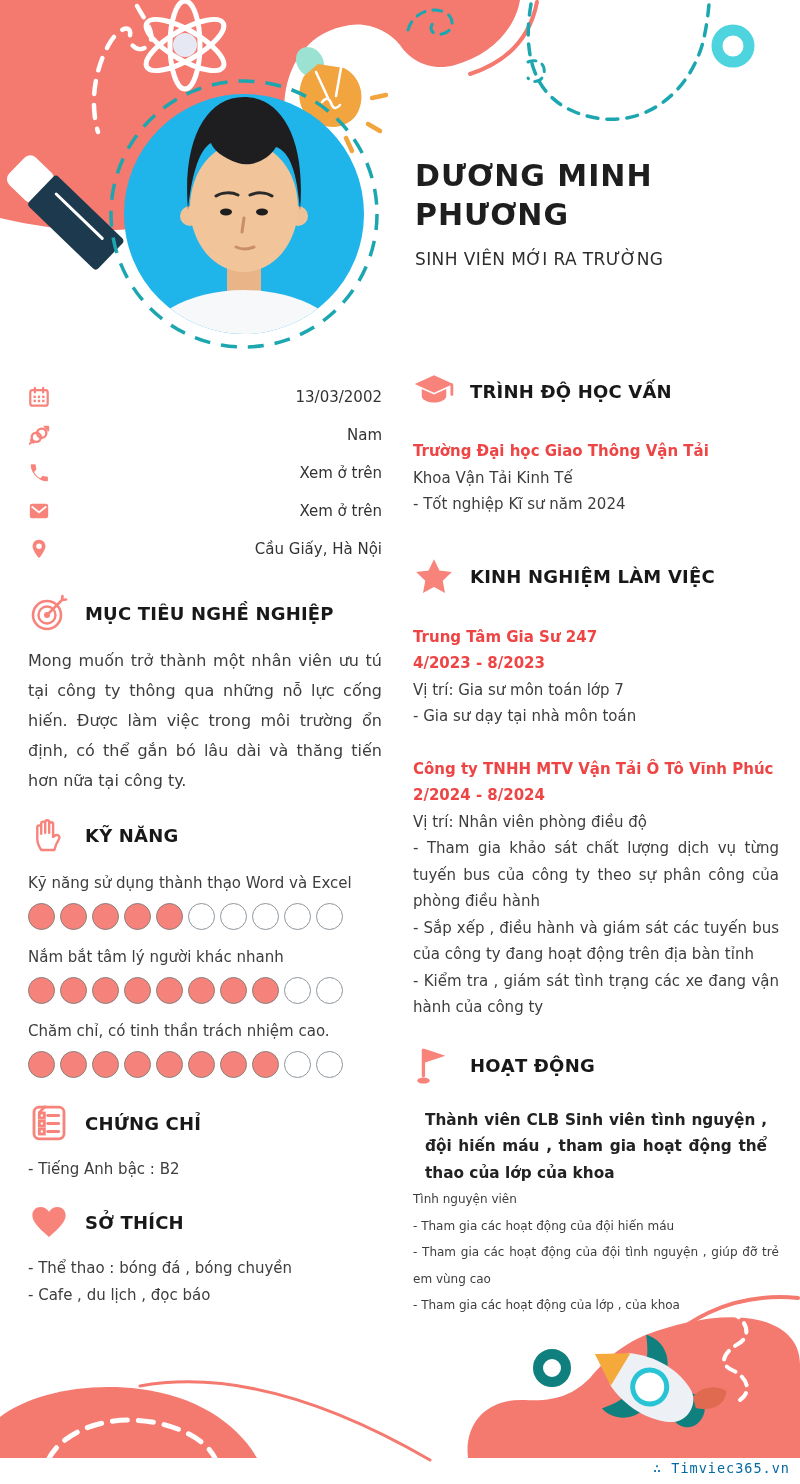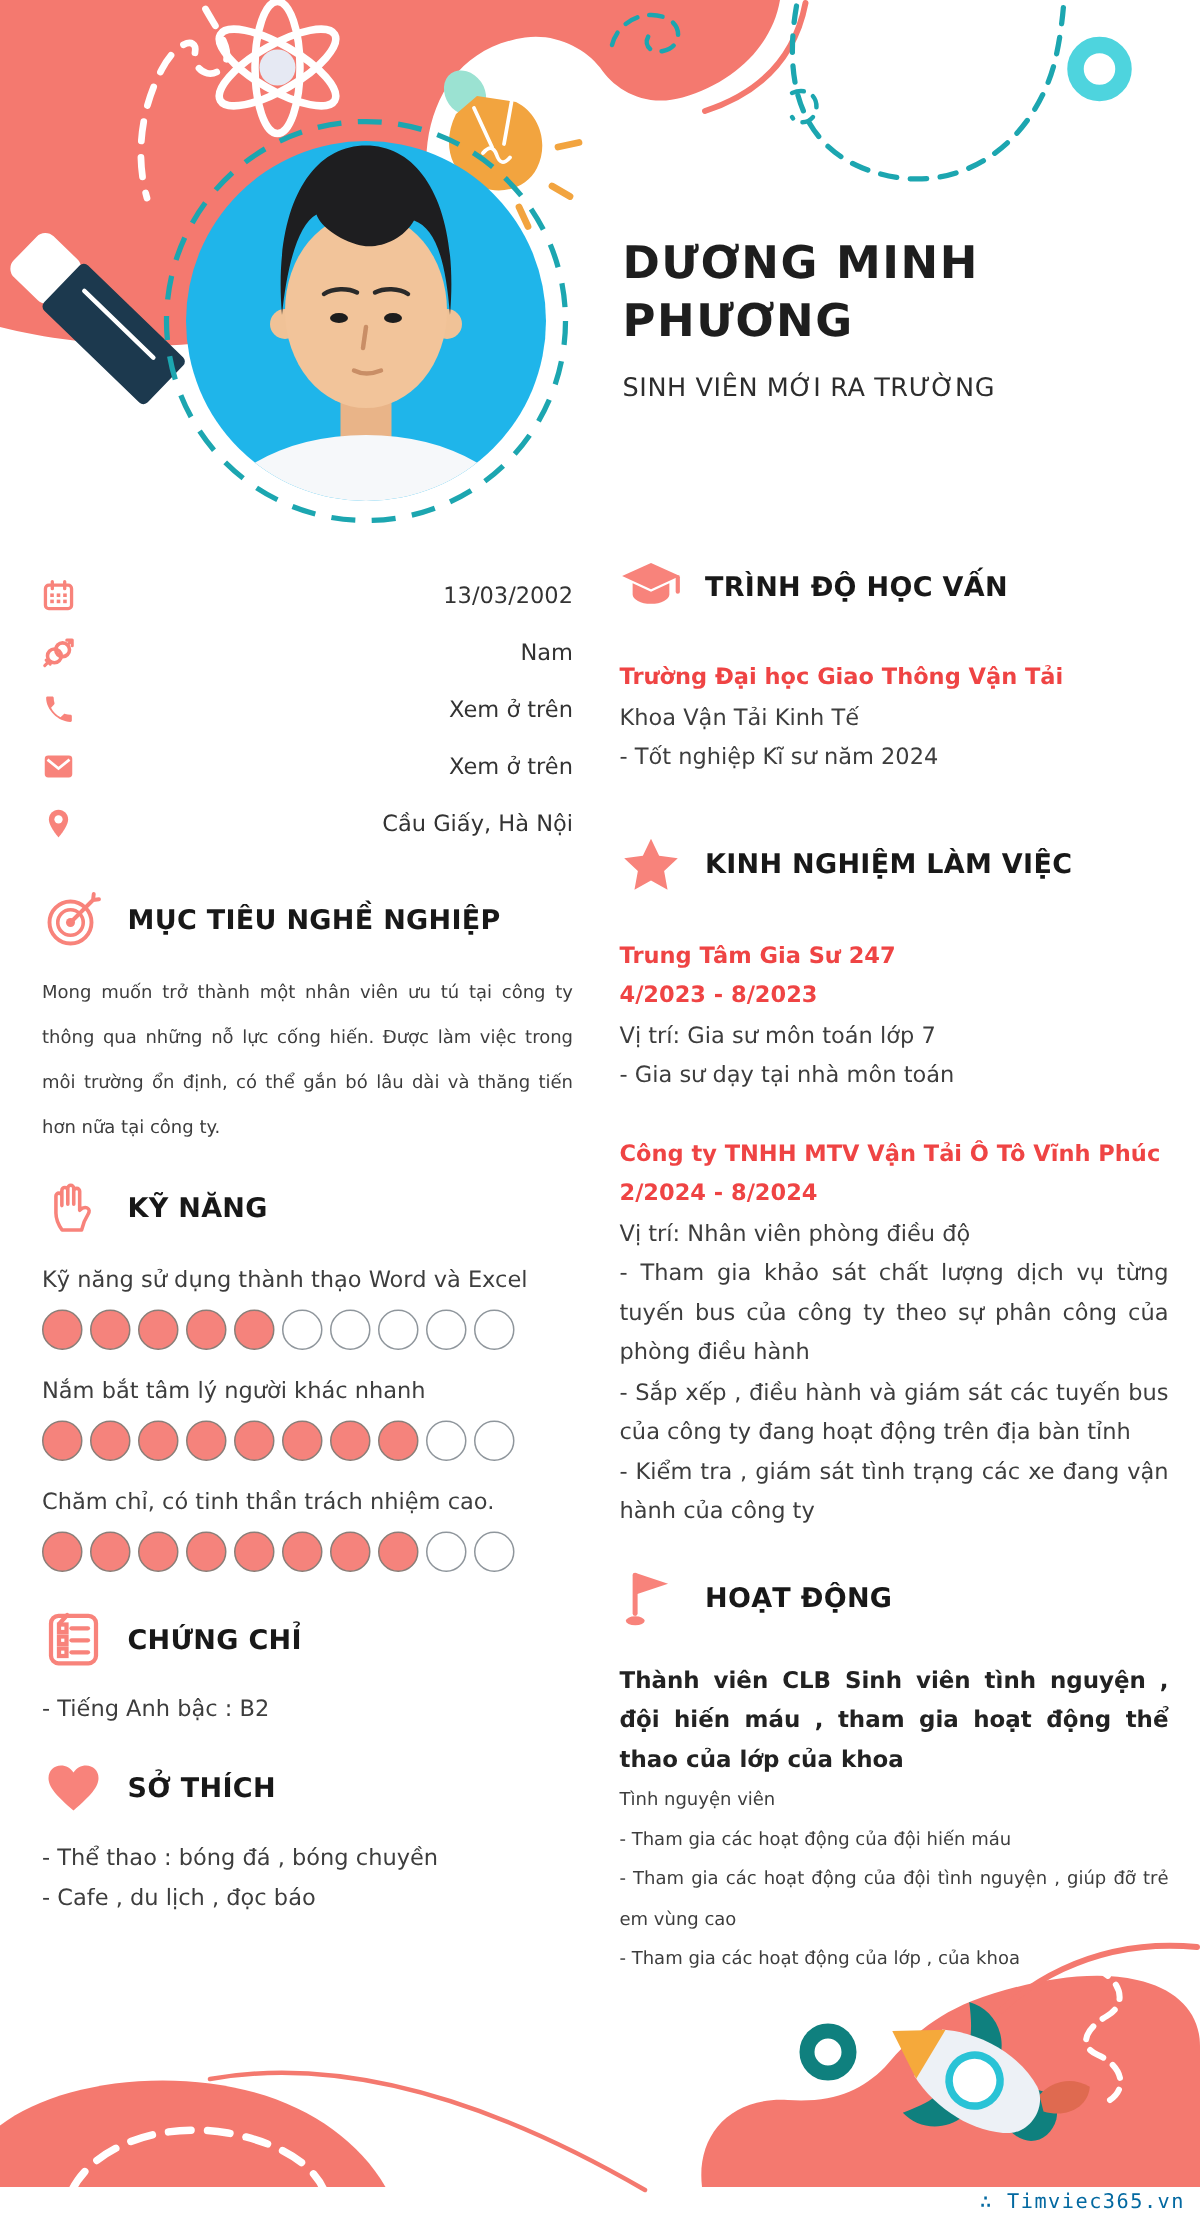--- a/index.html
+++ b/index.html
@@ -19,37 +19,37 @@
 
   .contact-row{display:flex;align-items:center;gap:20px;height:38px;justify-content:space-between;}
   .contact-row .cic{width:22px;height:22px;flex:none;}
   .contact-value{font-size:15px;color:#333;}
 
   .sec-head{display:flex;align-items:center;gap:15px;}
   .sec-head .ic{width:42px;height:42px;flex:none;display:flex;align-items:center;justify-content:center;}
   .sec-head h2{font-size:18px;font-weight:700;color:#181818;margin:0;letter-spacing:.2px;}
   .mt24{margin-top:24px;} .mt18{margin-top:18px;align-items:center;}
 
-  .objective-body{margin:12px 0 18px;font-size:12px;line-height:30px;text-align:justify;color:#3d3d3d;}
+  .objective-body{margin:12px 0 18px;font-size:16px;line-height:30px;text-align:justify;color:#3d3d3d;}
 
   .skill{margin-top:18px;}
   .skill-label{font-size:15px;color:#3d3d3d;margin:0;}
   .dots{display:flex;gap:5px;margin-top:11px;}
   .dot{width:27px;height:27px;border-radius:50%;background:#fff;border:1.5px solid #8f969c;box-sizing:border-box;}
   .dot.filled{background:#F5837C;border-color:#8a7e78;}
 
   .simple-item{font-size:15px;line-height:27px;color:#3d3d3d;margin:0;}
   .items-block{margin-top:12px;}
 
   .r-line{font-size:15px;line-height:26.5px;color:#3d3d3d;margin:0;}
   .bold{font-weight:700;color:#ef4444;}
   .edu-block{margin-top:26px;}
   .job{margin-top:26px;}
   .jlines p{margin:0;font-size:15px;line-height:26.5px;color:#3d3d3d;text-align:justify;}
-  .act-headline{margin:20px 0 0;font-weight:700;font-size:15.3px;line-height:26.5px;color:#222;text-align:justify;}
+  .act-headline{margin:20px 12px 0;font-weight:700;font-size:15.3px;line-height:26.5px;color:#222;text-align:justify;}
   .alines{margin-top:0;}
   .alines p{margin:0;font-size:12px;line-height:26.5px;color:#3d3d3d;text-align:justify;}
 
   .watermark{position:absolute;right:10px;top:1460px;font-family:"DejaVu Sans Mono","Liberation Mono",monospace;
              font-size:13.5px;color:#0369a1;letter-spacing:1px;}
 </style>
 </head>
 <body>
 
 <div class="page">

